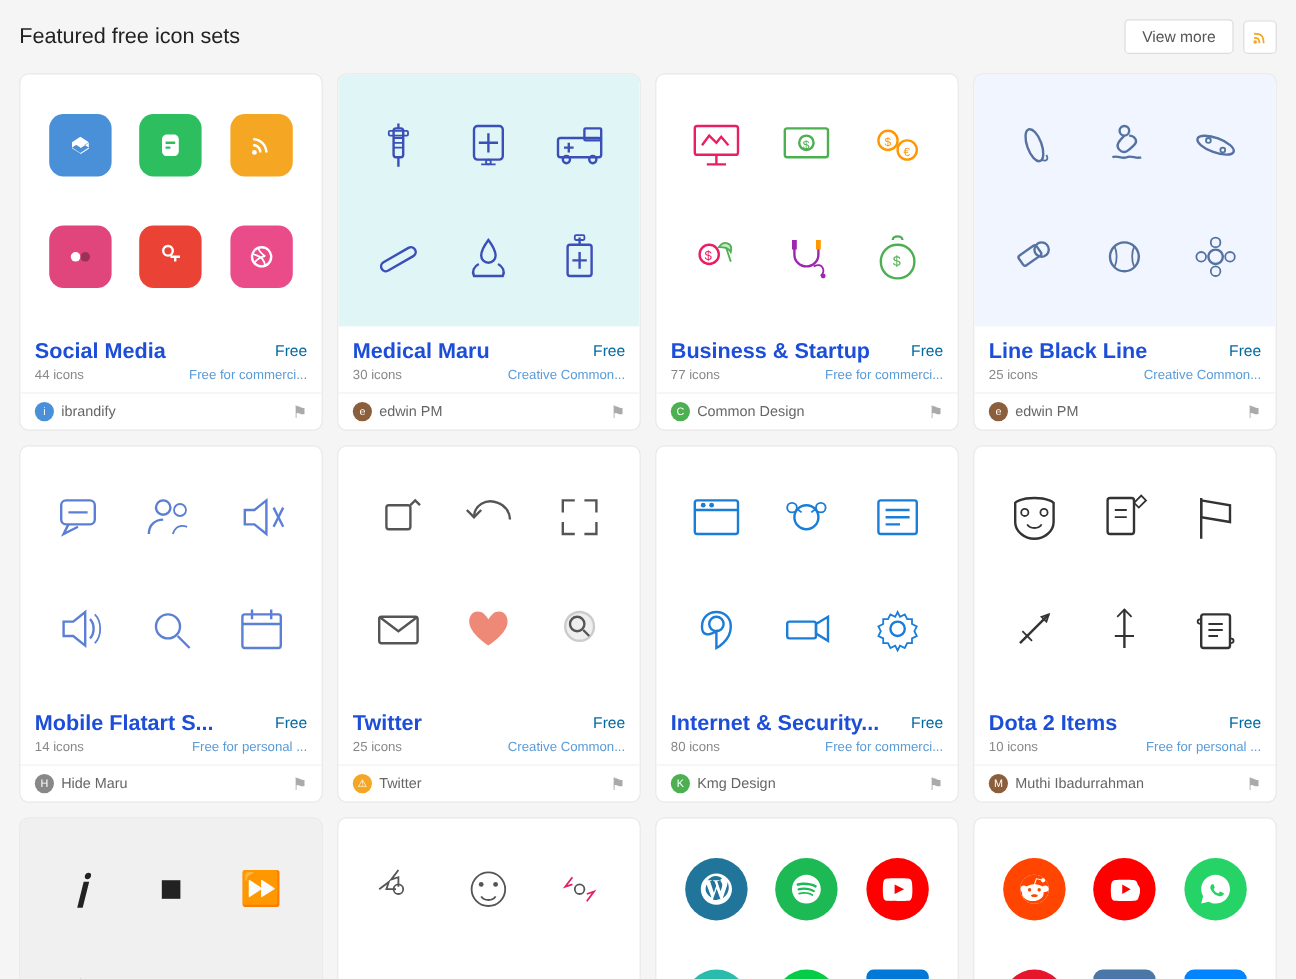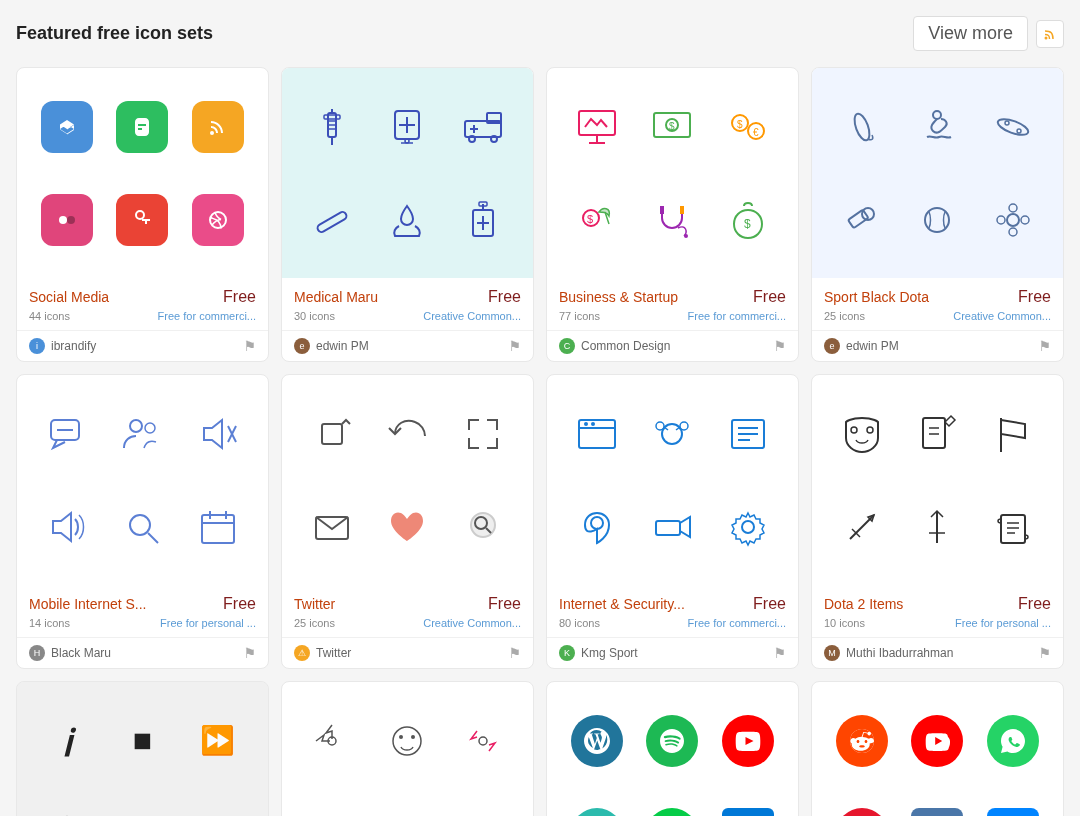--- a/index.html
+++ b/index.html
@@ -1,36 +1,36 @@
 <!DOCTYPE html>
 <html><head>
   <meta charset="utf-8">
   <style>
     * { box-sizing: border-box; margin: 0; padding: 0; }
     body { font-family: -apple-system, BlinkMacSystemFont, 'Segoe UI', sans-serif; background: #f5f5f5; color: #333; }
     
     .page-container { padding: 16px; max-width: 1080px; margin: 0 auto; }
     
     .section-header { display: flex; align-items: center; justify-content: space-between; margin-bottom: 16px; }
-    .section-title { font-size: 18px; font-weight: 700; color: #222; }
-    .view-more-btn { display: flex; align-items: center; gap: 6px; padding: 6px 14px; background: #fff; border: 1px solid #ddd; border-radius: 4px; font-size: 18px; color: #555; cursor: pointer; margin-left: 40px; }
+    .section-title { font-size: 18px; font-weight: 400; color: #222; }
+    .view-more-btn { display: flex; align-items: center; gap: 6px; padding: 6px 14px; background: #fff; border: 1px solid #ddd; border-radius: 4px; font-size: 13px; color: #555; cursor: pointer; margin-left: 40px; }
     .rss-icon { width: 28px; height: 28px; background: #fff; border: 1px solid #ddd; border-radius: 4px; display: flex; align-items: center; justify-content: center; cursor: pointer; }
 
     .grid { display: grid; grid-template-columns: repeat(4, 1fr); gap: 12px; }
     
     .card { background: #fff; border-radius: 8px; overflow: hidden; border: 1px solid #e8e8e8; }
     .card-preview { height: 210px; display: grid; grid-template-columns: repeat(3, 1fr); grid-template-rows: repeat(2, 1fr); padding: 16px; gap: 8px; align-items: center; justify-items: center; }
     .card-preview.teal-bg { background: #e0f5f5; }
     .card-preview.blue-bg { background: #f0f5ff; }
     .card-preview.gray-bg { background: #f0f0f0; }
     
     .card-info { padding: 10px 12px 8px; border-bottom: 1px solid #f0f0f0; }
     .card-title-row { display: flex; justify-content: space-between; align-items: center; margin-bottom: 4px; }
-    .card-title { font-weight: 400; font-size: 14px; color: #c2410c; }
-    .card-free { font-size: 16px; color: #7f1d1d; }
+    .card-title { font-weight: 700; font-size: 18px; color: #1d4ed8; }
+    .card-free { font-size: 13px; color: #0369a1; }
     .card-meta { display: flex; justify-content: space-between; font-size: 11px; }
     .card-icons-count { color: #888; }
     .card-license { color: #5b9bd5; margin-left: 47px; }
     
     .card-author { display: flex; align-items: center; gap: 6px; padding: 7px 12px; font-size: 12px; color: #666; justify-content: space-between; }
     .author-left { display: flex; align-items: center; gap: 6px; }
     .author-avatar { width: 16px; height: 16px; border-radius: 50%; display: flex; align-items: center; justify-content: center; font-size: 9px; color: #fff; flex-shrink: 0; }
     .bookmark-icon { color: #aaa; font-size: 14px; cursor: pointer; }
 
     
@@ -312,21 +312,21 @@
             <circle cx="24" cy="24" r="6" stroke="#5572a0" stroke-width="2"></circle>
             <circle cx="24" cy="12" r="4" stroke="#5572a0" stroke-width="1.5"></circle>
             <circle cx="24" cy="36" r="4" stroke="#5572a0" stroke-width="1.5"></circle>
             <circle cx="12" cy="24" r="4" stroke="#5572a0" stroke-width="1.5"></circle>
             <circle cx="36" cy="24" r="4" stroke="#5572a0" stroke-width="1.5"></circle>
           </svg>
         </div>
       </div>
       <div class="card-info">
         <div class="card-title-row">
-          <span class="card-title">Sport Black Dota</span>
+          <span class="card-title">Line Black Line</span>
           <span class="card-free">Free</span>
         </div>
         <div class="card-meta">
           <span class="card-icons-count">25 icons</span>
           <span class="card-license">Creative Common...</span>
         </div>
       </div>
       <div class="card-author">
         <div class="author-left">
           <div style="width:16px;height:16px;border-radius:50%;background:#8b5e3c;display:flex;align-items:center;justify-content:center;font-size:9px;color:white;">e</div>
@@ -377,32 +377,32 @@
           <svg width="48" height="48" viewBox="0 0 48 48" fill="none">
             <rect x="8" y="12" width="32" height="28" rx="2" stroke="#5b7fd4" stroke-width="2"></rect>
             <line x1="8" y1="20" x2="40" y2="20" stroke="#5b7fd4" stroke-width="2"></line>
             <line x1="16" y1="8" x2="16" y2="16" stroke="#5b7fd4" stroke-width="2"></line>
             <line x1="32" y1="8" x2="32" y2="16" stroke="#5b7fd4" stroke-width="2"></line>
           </svg>
         </div>
       </div>
       <div class="card-info">
         <div class="card-title-row">
-          <span class="card-title">Mobile Internet S...</span>
+          <span class="card-title">Mobile Flatart S...</span>
           <span class="card-free">Free</span>
         </div>
         <div class="card-meta">
           <span class="card-icons-count">14 icons</span>
           <span class="card-license">Free for personal ...</span>
         </div>
       </div>
       <div class="card-author">
         <div class="author-left">
           <div style="width:16px;height:16px;border-radius:50%;background:#888;display:flex;align-items:center;justify-content:center;font-size:9px;color:white;">H</div>
-          <span>Black Maru</span>
+          <span>Hide Maru</span>
         </div>
         <span class="bookmark-icon">⚑</span>
       </div>
     </div>
 
     <div class="card">
       <div class="card-preview">
 
         <div>
           <svg width="48" height="48" viewBox="0 0 48 48" fill="none">
@@ -515,21 +515,21 @@
           <span class="card-free">Free</span>
         </div>
         <div class="card-meta">
           <span class="card-icons-count">80 icons</span>
           <span class="card-license">Free for commerci...</span>
         </div>
       </div>
       <div class="card-author">
         <div class="author-left">
           <div style="width:16px;height:16px;border-radius:50%;background:#4caf50;display:flex;align-items:center;justify-content:center;font-size:9px;color:white;">K</div>
-          <span>Kmg Sport</span>
+          <span>Kmg Design</span>
         </div>
         <span class="bookmark-icon">⚑</span>
       </div>
     </div>
 
     <div class="card">
       <div class="card-preview">
         <div>
           <svg width="48" height="48" viewBox="0 0 48 48" fill="none">
             <path d="M8 12 C8 12 12 8 24 8 C36 8 40 12 40 12 L40 28 C40 36 32 42 24 42 C16 42 8 36 8 28 Z" stroke="#333" stroke-width="2" fill="none"></path>

